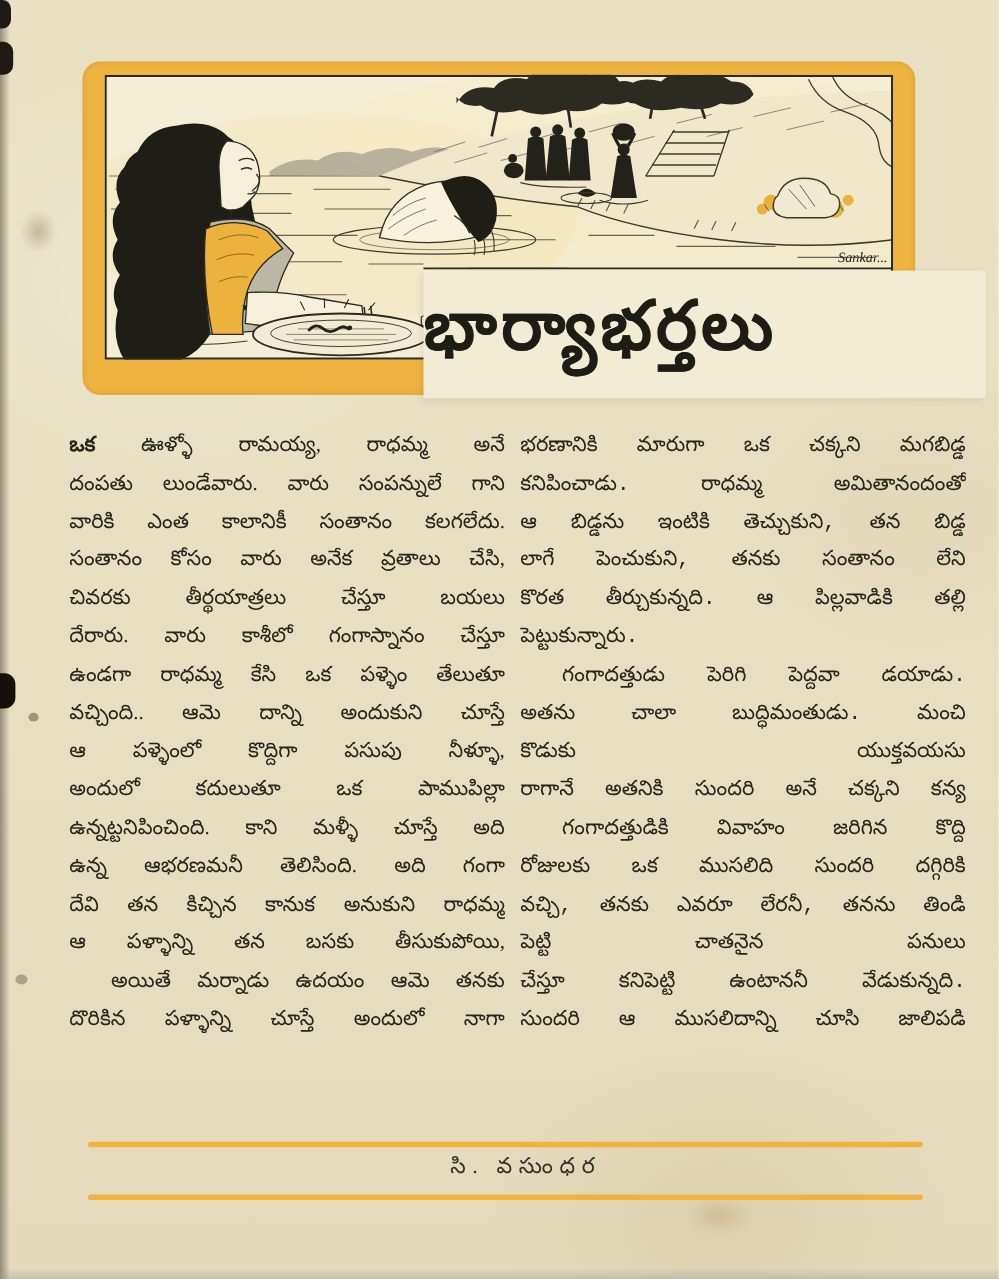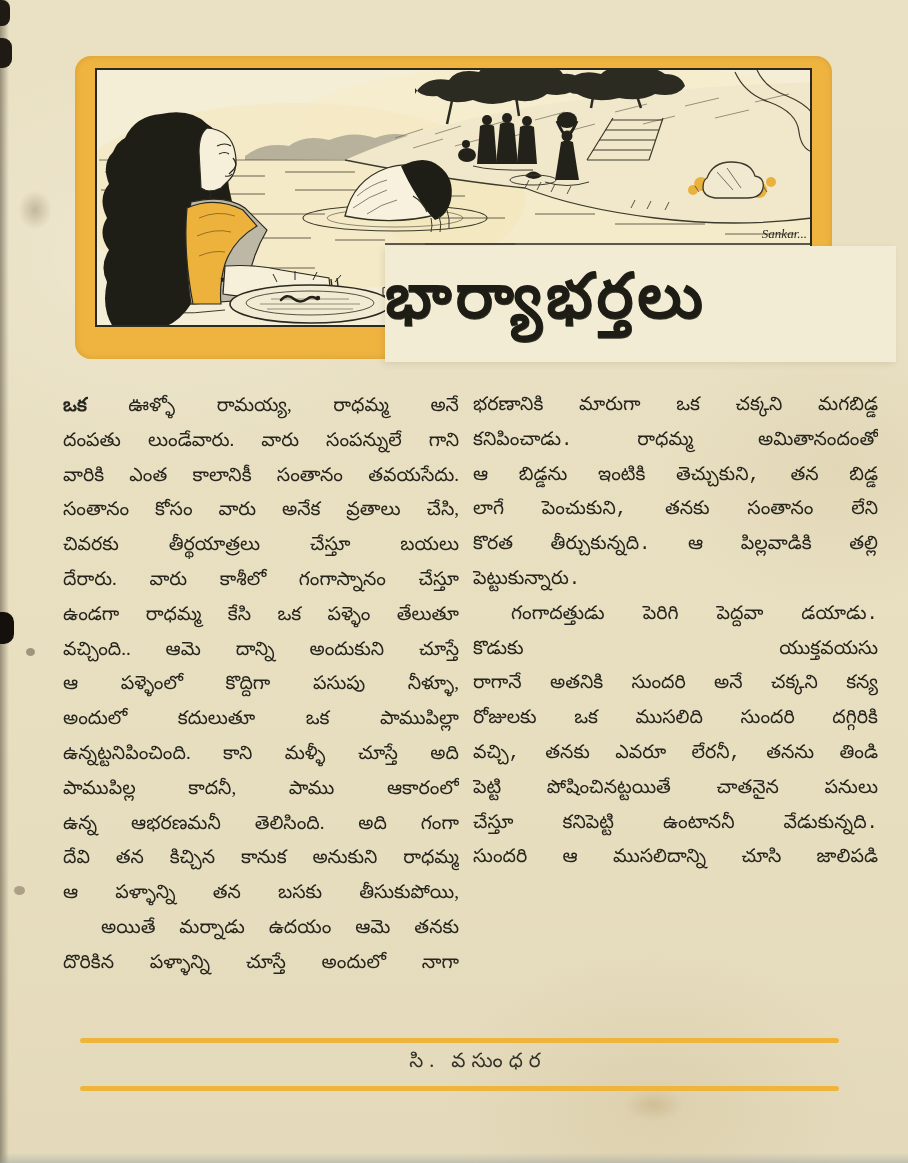--- a/index.html
+++ b/index.html
@@ -206,21 +206,21 @@
             <span class="word">లుండేవారు.</span>
             <span class="word">వారు</span>
             <span class="word">సంపన్నులే</span>
             <span class="word">గాని</span>
           </div>
           <div class="line">
             <span class="word">వారికి</span>
             <span class="word">ఎంత</span>
             <span class="word">కాలానికీ</span>
             <span class="word">సంతానం</span>
-            <span class="word">తవయసేదు.</span>
+            <span class="word">కలగలేదు.</span>
           </div>
           <div class="line">
             <span class="word">సంతానం</span>
             <span class="word">కోసం</span>
             <span class="word">వారు</span>
             <span class="word">అనేక</span>
             <span class="word">వ్రతాలు</span>
             <span class="word">చేసి,</span>
           </div>
           <div class="line">
@@ -263,26 +263,20 @@
             <span class="word">కదులుతూ</span>
             <span class="word">ఒక</span>
             <span class="word">పాముపిల్లా</span>
           </div>
           <div class="line">
             <span class="word">ఉన్నట్టనిపించింది.</span>
             <span class="word">కాని</span>
             <span class="word">మళ్ళీ</span>
             <span class="word">చూస్తే</span>
             <span class="word">అది</span>
-          </div>
-          <div class="line">
-            <span class="word">పాముపిల్ల</span>
-            <span class="word">కాదనీ,</span>
-            <span class="word">పాము</span>
-            <span class="word">ఆకారంలో</span>
           </div>
           <div class="line">
             <span class="word">ఉన్న</span>
             <span class="word">ఆభరణమనీ</span>
             <span class="word">తెలిసింది.</span>
             <span class="word">అది</span>
             <span class="word">గంగా</span>
           </div>
           <div class="line">
             <span class="word">దేవి</span>
@@ -356,51 +350,62 @@
           <div class="line last">పెట్టుకున్నారు.</div>
         </div>
         <div class="para indent">
           <div class="line first-ind">
             <span class="word">గంగాదత్తుడు</span>
             <span class="word">పెరిగి</span>
             <span class="word">పెద్దవా</span>
             <span class="word">డయాడు.</span>
           </div>
           <div class="line">
+            <span class="word">అతను</span>
+            <span class="word">చాలా</span>
+            <span class="word">బుద్ధిమంతుడు.</span>
+            <span class="word">మంచి</span>
+          </div>
+          <div class="line">
             <span class="word">కొడుకు</span>
             <span class="word">యుక్తవయసు</span>
           </div>
           <div class="line">
             <span class="word">రాగానే</span>
             <span class="word">అతనికి</span>
             <span class="word">సుందరి</span>
             <span class="word">అనే</span>
             <span class="word">చక్కని</span>
             <span class="word">కన్య</span>
           </div>
         </div>
         <div class="para indent">
+          <div class="line first-ind">
+            <span class="word">గంగాదత్తుడికి</span>
+            <span class="word">వివాహం</span>
+            <span class="word">జరిగిన</span>
+            <span class="word">కొద్ది</span>
+          </div>
           <div class="line">
             <span class="word">రోజులకు</span>
             <span class="word">ఒక</span>
             <span class="word">ముసలిది</span>
             <span class="word">సుందరి</span>
             <span class="word">దగ్గిరికి</span>
           </div>
           <div class="line">
             <span class="word">వచ్చి,</span>
             <span class="word">తనకు</span>
             <span class="word">ఎవరూ</span>
             <span class="word">లేరనీ,</span>
             <span class="word">తనను</span>
             <span class="word">తిండి</span>
           </div>
           <div class="line">
             <span class="word">పెట్టి</span>
-            <span class="word">పోషించినట్టయితే</span>
             <span class="word">చాతనైన</span>
             <span class="word">పనులు</span>
           </div>
           <div class="line">
             <span class="word">చేస్తూ</span>
             <span class="word">కనిపెట్టి</span>
             <span class="word">ఉంటాననీ</span>
             <span class="word">వేడుకున్నది.</span>
           </div>
           <div class="line">

